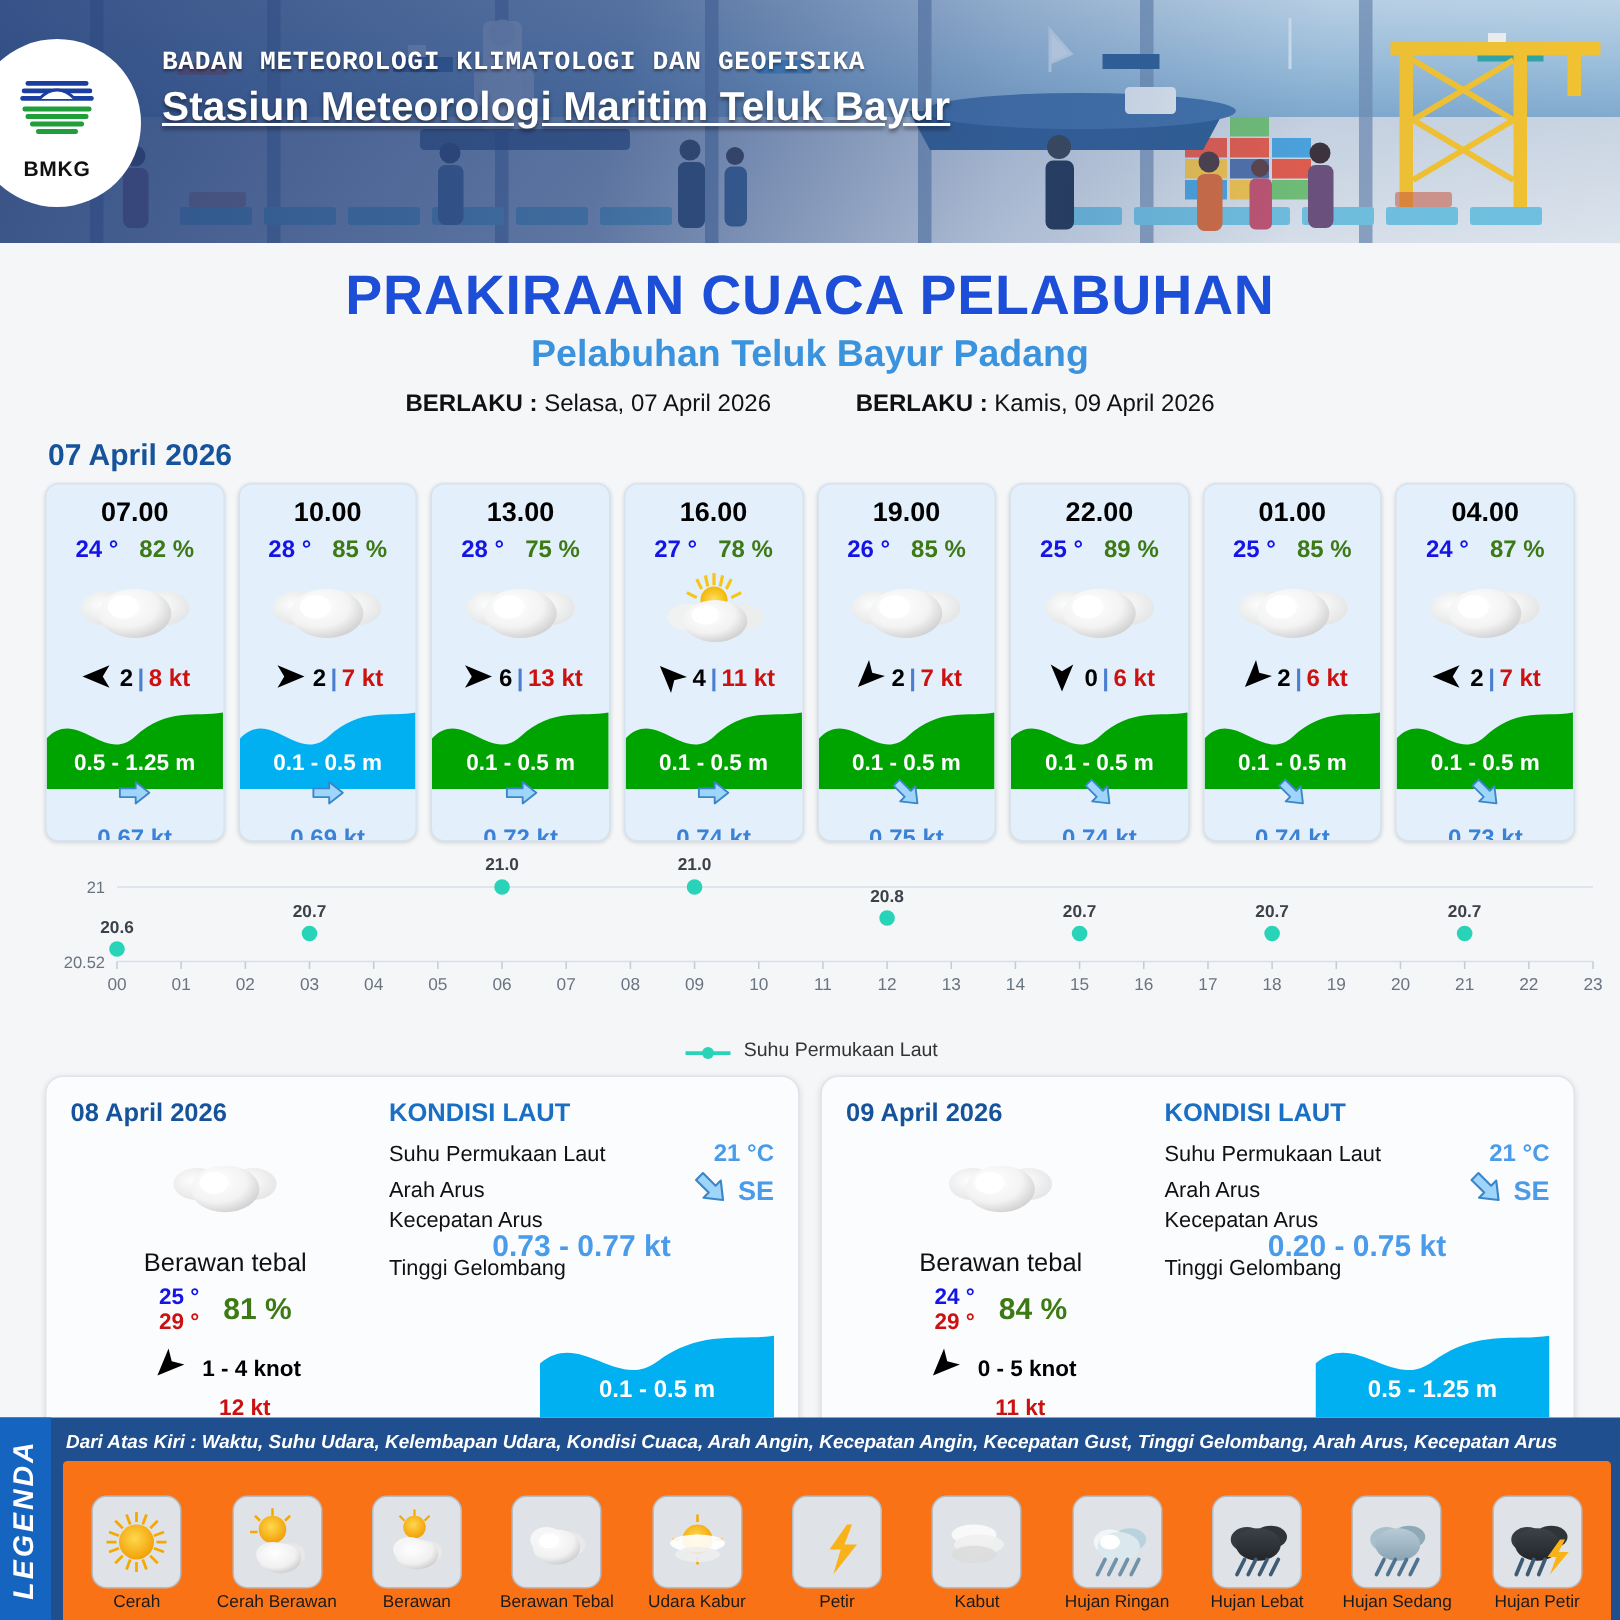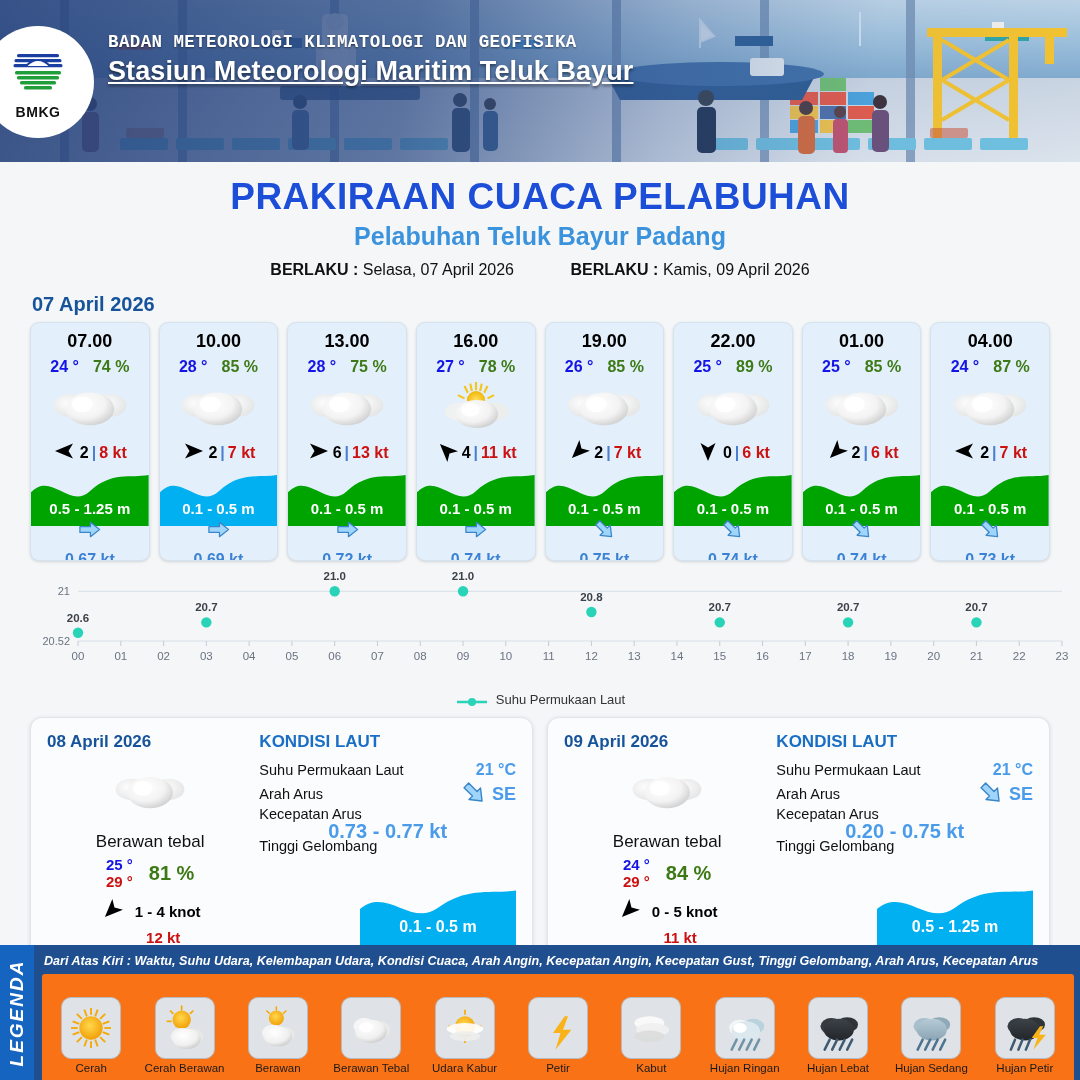--- a/index.html
+++ b/index.html
@@ -314,21 +314,21 @@
   </div>
 </div>
 
 <div class="date-label">07 April 2026</div>
 
 <div class="cards" id="cards">
     <div class="card">
     <div class="c-time">07.00</div>
     <div class="c-row2">
       <span class="c-temp">24 °</span>
-      <span class="c-hum">74 %</span>
+      <span class="c-hum">82 %</span>
     </div>
     <div class="c-icon">
         <svg width="78" height="48.36" viewBox="0 0 90 56">
     <defs>
             <radialGradient id="cg" cx="38%" cy="35%" r="70%">
       <stop offset="0%" stop-color="#ffffff"></stop>
               <stop offset="62%" stop-color="#f3f3f3"></stop>
       <stop offset="100%" stop-color="#cfcfcf"></stop>
             </radialGradient>
       <radialGradient id="cg2" cx="40%" cy="40%" r="70%">

